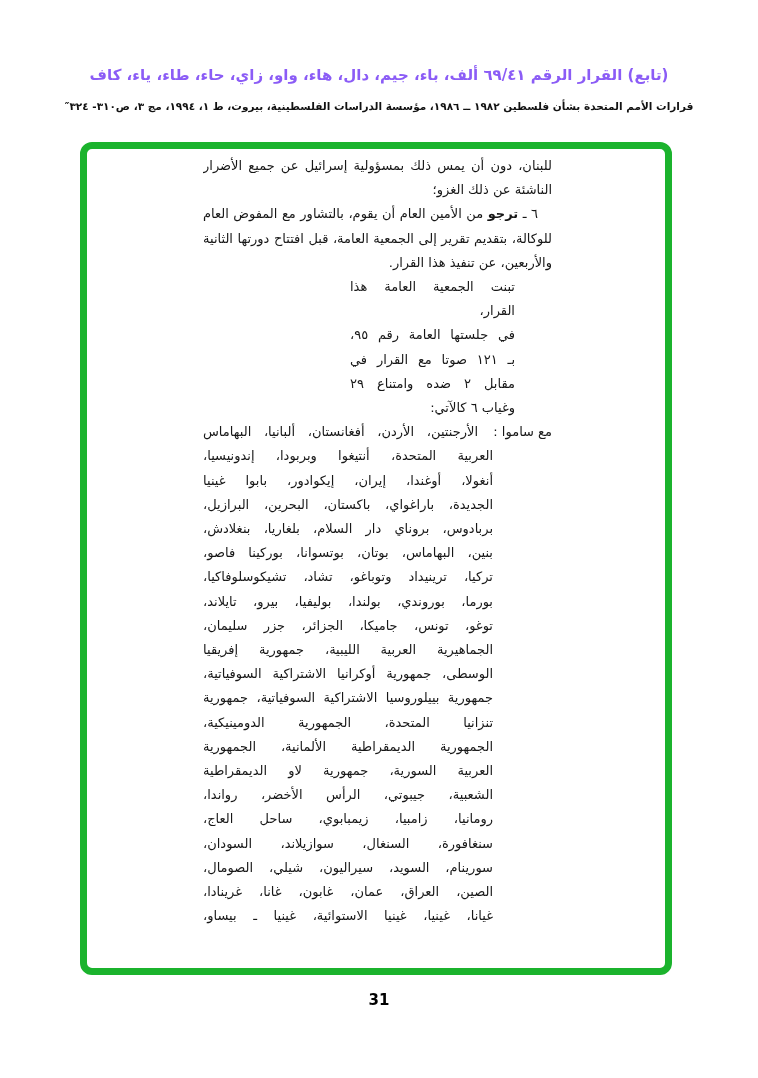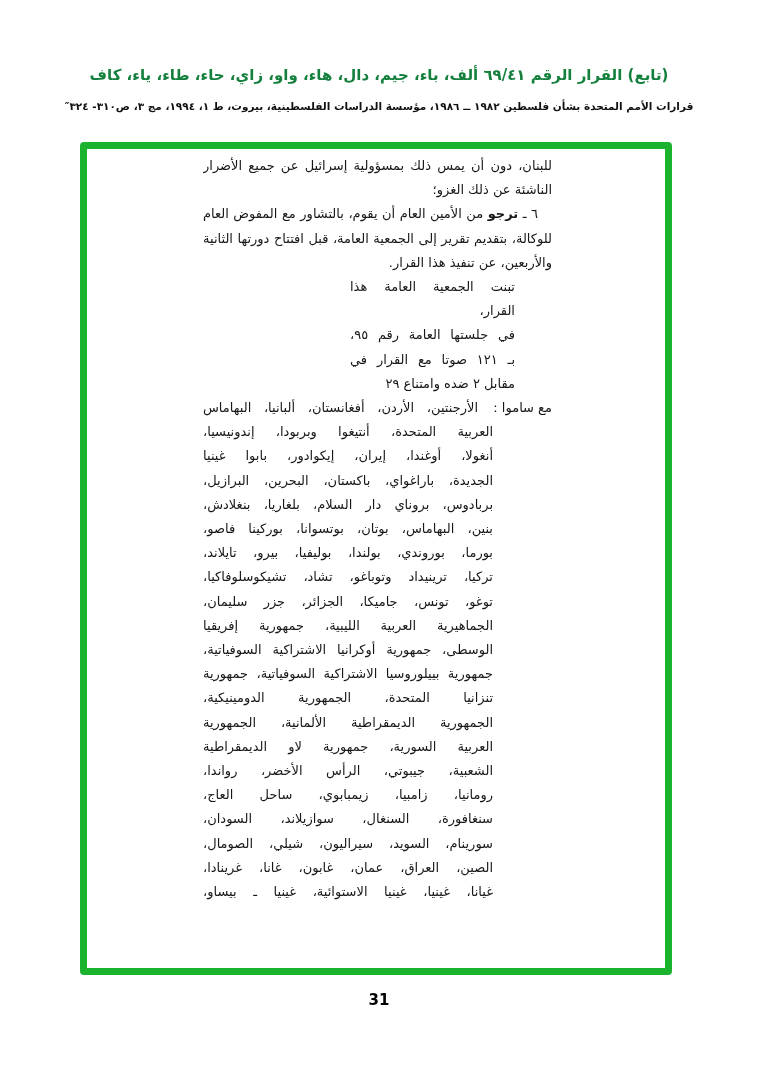--- a/index.html
+++ b/index.html
@@ -1,33 +1,33 @@
 <!DOCTYPE html>
 <html lang="ar"><head>
 <meta charset="utf-8">
 <style>
   html,body { margin:0; padding:0; background:#ffffff; }
   body { width:758px; height:1078px; font-family:"DejaVu Sans", sans-serif; }
   .page { position:relative; width:758px; height:1078px; direction:rtl; overflow:hidden; background:#fff; }
 
   .hdr-title {
     position:absolute; top:66px; left:0; right:0;
-    text-align:center; font-weight:bold; font-size:15px; color:#15803d;
+    text-align:center; font-weight:bold; font-size:15px; color:#8b5cf6;
     letter-spacing:0px; white-space:nowrap;
   }
   .hdr-source {
     position:absolute; top:100px; left:0; right:0;
     text-align:center; font-weight:bold; font-size:10.5px; color:#111;
     white-space:nowrap;
   }
 
   .frame {
     position:absolute; top:142px; left:80px;
     width:592px; height:833px; box-sizing:border-box;
-    border:7px solid #1bb32d; border-radius:4px;
+    border:7px solid #1bb32d; border-radius:12px;
     padding-top:5px;
   }
 
   .tline {
     font-size:13px; line-height:24.2px; color:#171717;
     text-align:justify; text-align-last:justify;
     overflow:hidden;
   }
   .align-end { text-align-last:right; }
   .endlast > .tline:last-child { text-align-last:right; }
@@ -73,33 +73,34 @@
       <div class="tline indent1"><span>٦ ـ </span><b>ترجو</b><span> من الأمين العام أن يقوم، بالتشاور مع المفوض العام</span></div>
       <div class="tline">للوكالة، بتقديم تقرير إلى الجمعية العامة، قبل افتتاح دورتها الثانية</div>
       <div class="tline align-end">والأربعين، عن تنفيذ هذا القرار.</div>
     </div>
 
     <div class="adoption-block endlast">
         <div class="tline">تبنت الجمعية العامة هذا القرار،</div>
         <div class="tline">في جلستها العامة رقم ٩٥،</div>
         <div class="tline">بـ ١٢١ صوتا مع القرار في</div>
         <div class="tline">مقابل ٢ ضده وامتناع ٢٩</div>
+        <div class="tline">وغياب ٦ كالآتي:</div>
       </div>
 
     <div class="vote-section">
       <div class="vote-label">مع ساموا :</div>
       <div class="vote-lines">
           <div class="tline">الأرجنتين، الأردن، أفغانستان، ألبانيا، البهاماس</div>
           <div class="tline">العربية المتحدة، أنتيغوا وبربودا، إندونيسيا،</div>
           <div class="tline">أنغولا، أوغندا، إيران، إيكوادور، بابوا غينيا</div>
           <div class="tline">الجديدة، باراغواي، باكستان، البحرين، البرازيل،</div>
           <div class="tline">بربادوس، بروناي دار السلام، بلغاريا، بنغلادش،</div>
           <div class="tline">بنين، البهاماس، بوتان، بوتسوانا، بوركينا فاصو،</div>
+          <div class="tline">تركيا، ترينيداد وتوباغو، تشاد، تشيكوسلوفاكيا،</div>
           <div class="tline">بورما، بوروندي، بولندا، بوليفيا، بيرو، تايلاند،</div>
-          <div class="tline">تركيا، ترينيداد وتوباغو، تشاد، تشيكوسلوفاكيا،</div>
           <div class="tline">توغو، تونس، جاميكا، الجزائر، جزر سليمان،</div>
           <div class="tline">الجماهيرية العربية الليبية، جمهورية إفريقيا</div>
           <div class="tline">الوسطى، جمهورية أوكرانيا الاشتراكية السوفياتية،</div>
           <div class="tline">جمهورية بييلوروسيا الاشتراكية السوفياتية، جمهورية</div>
           <div class="tline">تنزانيا المتحدة، الجمهورية الدومينيكية،</div>
           <div class="tline">الجمهورية الديمقراطية الألمانية، الجمهورية</div>
           <div class="tline">العربية السورية، جمهورية لاو الديمقراطية</div>
           <div class="tline">الشعبية، جيبوتي، الرأس الأخضر، رواندا،</div>
           <div class="tline">رومانيا، زامبيا، زيمبابوي، ساحل العاج،</div>
           <div class="tline">سنغافورة، السنغال، سوازيلاند، السودان،</div>

